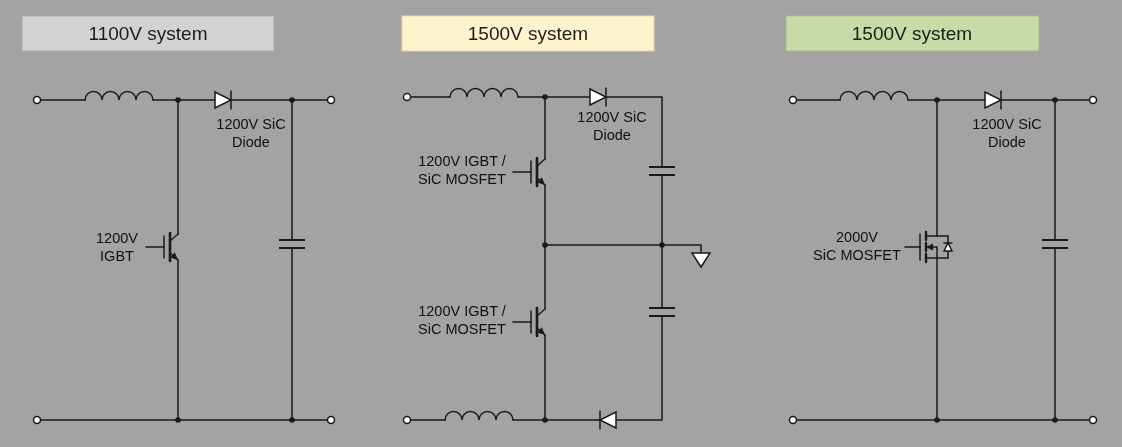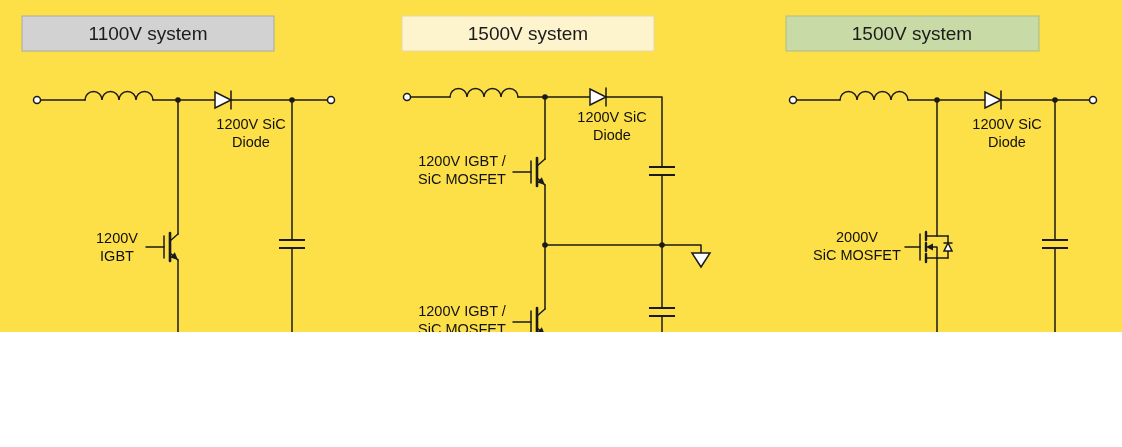--- a/index.html
+++ b/index.html
@@ -1,16 +1,16 @@
 <!DOCTYPE html>
 <html><head>
 <meta charset="utf-8">
 <style>
   html,body{margin:0;padding:0;background:#ffffff;}
-  .stage{position:relative;width:1122px;height:332px;background:#fde047;overflow:hidden;font-family:"Liberation Sans",sans-serif;}
+  .stage{position:relative;width:1122px;height:447px;background:#a3a3a3;overflow:hidden;font-family:"Liberation Sans",sans-serif;}
   svg{display:block;}
   text{font-family:"Liberation Sans","DejaVu Sans",sans-serif;}
   .title{font-size:19px;fill:#1b1b1b;}
   .lbl{font-size:14.5px;fill:#111;}
   .wire{stroke:#1a1a1a;stroke-width:1.5;fill:none;stroke-linecap:round;}
   .comp{stroke:#1a1a1a;stroke-width:1.5;fill:#ffffff;}
   .plate{stroke:#1a1a1a;stroke-width:2.2;fill:none;}
   .dot{fill:#1a1a1a;}
   .term{fill:#fff;stroke:#1a1a1a;stroke-width:1.5;}
   .hdr{stroke-width:1;}

